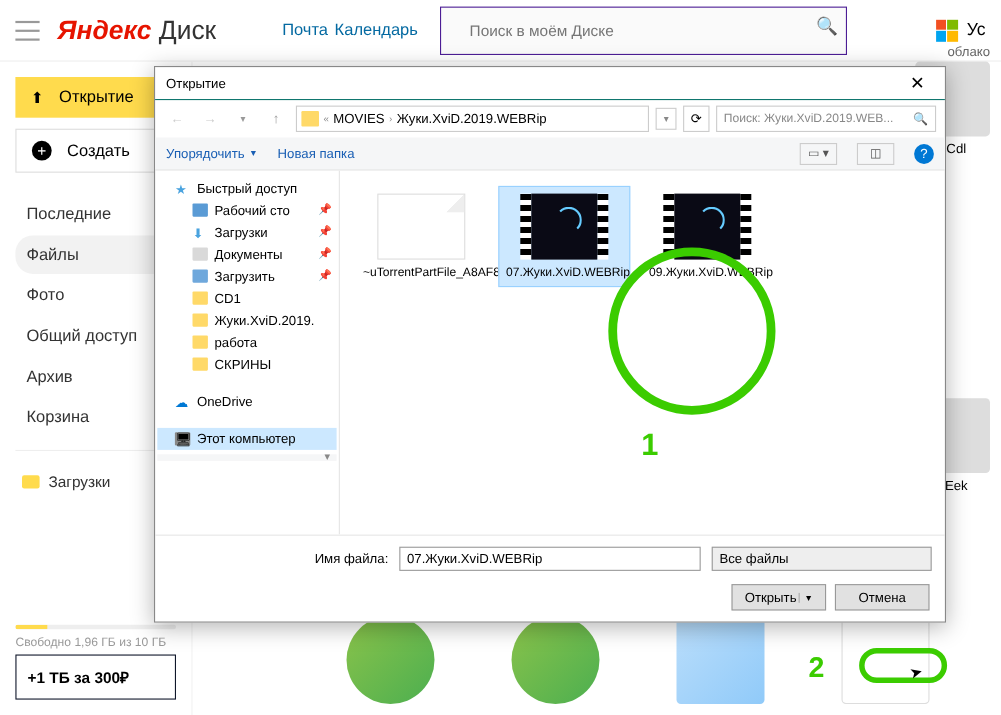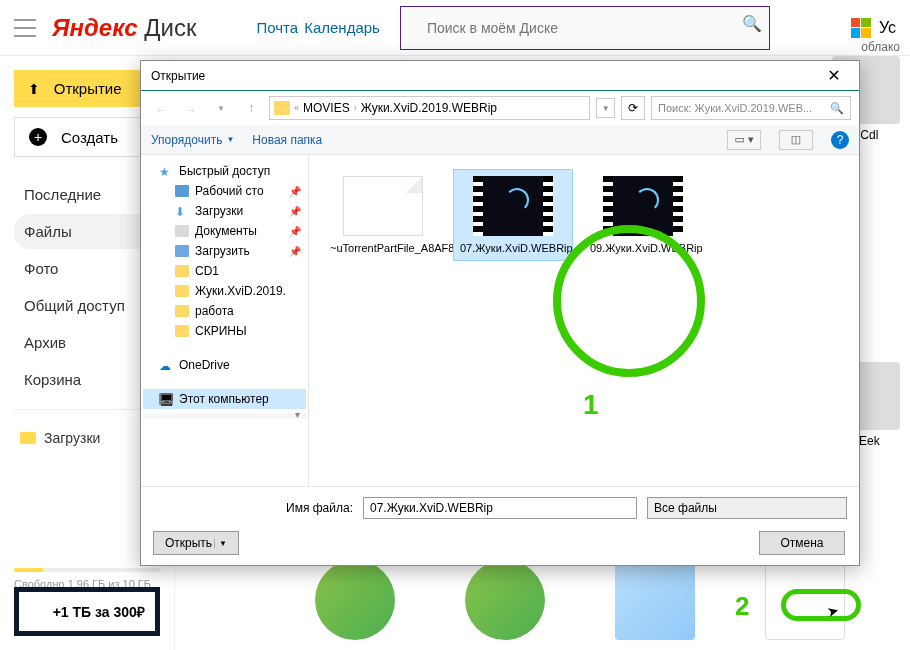--- a/index.html
+++ b/index.html
@@ -32,21 +32,21 @@
 .sb-nav { margin-top: 20px; }
 .sb-item { padding: 9px 10px; font-size: 15px; color: #333; border-radius: 16px; cursor: pointer; margin-bottom: 2px; }
 .sb-item.active { background: #f2f2f2; }
 .sb-sep { height: 1px; background: #eee; margin: 12px 0; }
 .sb-folder { display: flex; align-items: center; gap: 8px; padding: 8px 6px; font-size: 14px; color: #333; }
 .folder-ic { width: 16px; height: 12px; background: #ffdb4d; border-radius: 2px; }
 .sb-progress { position: absolute; bottom: 60px; left: 14px; right: 14px; }
 .prog-bar { height: 4px; background: #eee; border-radius: 2px; margin-bottom: 6px; overflow: hidden; }
 .prog-fill { height: 100%; width: 20%; background: #ffdb4d; }
 .prog-text { font-size: 11px; color: #999; }
-.sb-upgrade { position: absolute; bottom: 14px; left: 14px; right: 14px; border: 5px solid #0f172a; padding: 10px; text-align: right; font-size: 14px; font-weight: bold; cursor: pointer; margin-top: 32px; }
+.sb-upgrade { position: absolute; bottom: 14px; left: 14px; right: 14px; border: 1px solid #0f172a; padding: 10px; text-align: left; font-size: 14px; font-weight: bold; cursor: pointer; margin-top: 32px; }
 
 
 .content { flex: 1; position: relative; padding: 20px; }
 .file-grid { position: absolute; right: 10px; top: 0; display: flex; flex-direction: column; gap: 40px; }
 .file-tile { width: 68px; text-align: center; font-size: 12px; }
 .file-thumb { width: 68px; height: 68px; background: #ddd; border-radius: 4px; margin-bottom: 4px; }
 .file-row { position: absolute; bottom: 10px; left: 140px; display: flex; gap: 70px; }
 .file-row .thumb { width: 80px; height: 80px; border-radius: 50%; background: linear-gradient(135deg,#8bc34a,#4caf50); }
 .file-row .thumb.sq { border-radius: 4px; background: linear-gradient(135deg,#bbdefb,#90caf9); }
 
@@ -99,21 +99,21 @@
 .video-icon .strip { position: absolute; top: 0; bottom: 0; width: 10px; background: repeating-linear-gradient(#000 0 6px,#fff 6px 10px); }
 .video-icon .strip.l { left: 0; } .video-icon .strip.r { right: 0; }
 .video-icon .frame { position: absolute; left: 10px; right: 10px; top: 0; bottom: 0; background: #0a0a15; }
 .video-icon .glow { position: absolute; left: 40%; top: 20%; width: 24px; height: 24px; border: 2px solid #6cf; border-radius: 50%; border-bottom-color: transparent; border-left-color: transparent; }
 
 .dlg-footer { padding: 10px 12px; border-top: 1px solid #e5e5e5; display: flex; flex-direction: column; gap: 8px; }
 .footer-row { display: flex; align-items: center; gap: 10px; font-size: 12px; }
 .footer-row label { width: 200px; text-align: right; }
 .fn-input { flex: 1; height: 22px; border: 1px solid #999; padding: 0 6px; font-size: 12px; }
 .ft-select { width: 200px; height: 22px; border: 1px solid #999; padding: 0 6px; font-size: 12px; background: #eee; }
-.footer-btns { display: flex; justify-content: space-between; gap: 20px; padding-right: 2px; margin-top: 4px;}
+.footer-btns { display: flex; justify-content: flex-end; gap: 8px; padding-right: 2px; margin-top: 4px;}
 .dlg-btn { width: 86px; height: 24px; border: 1px solid #999; background: #e1e1e1; font-size: 12px; cursor: pointer; display:flex;align-items:center;justify-content:center;gap:2px;}
 
 
 .circle-1 { position: absolute; left: 412px; top: 164px; width: 152px; height: 152px; border: 8px solid #3bcc00; border-radius: 50%; z-index: 200; pointer-events: none; }
 .num-1 { position: absolute; left: 442px; top: 328px; font-size: 28px; font-weight: bold; color: #3bcc00; z-index: 200; }
 .circle-2 { position: absolute; left: 640px; top: 528px; width: 80px; height: 32px; border: 5px solid #3bcc00; border-radius: 16px; z-index: 200; pointer-events: none; }
 .num-2 { position: absolute; left: 594px; top: 530px; font-size: 26px; font-weight: bold; color: #3bcc00; z-index: 200; }
 .cursor { position: absolute; left: 686px; top: 542px; z-index: 201; font-size: 14px; color: #000; transform: rotate(-15deg);}
 </style>
 </head>

